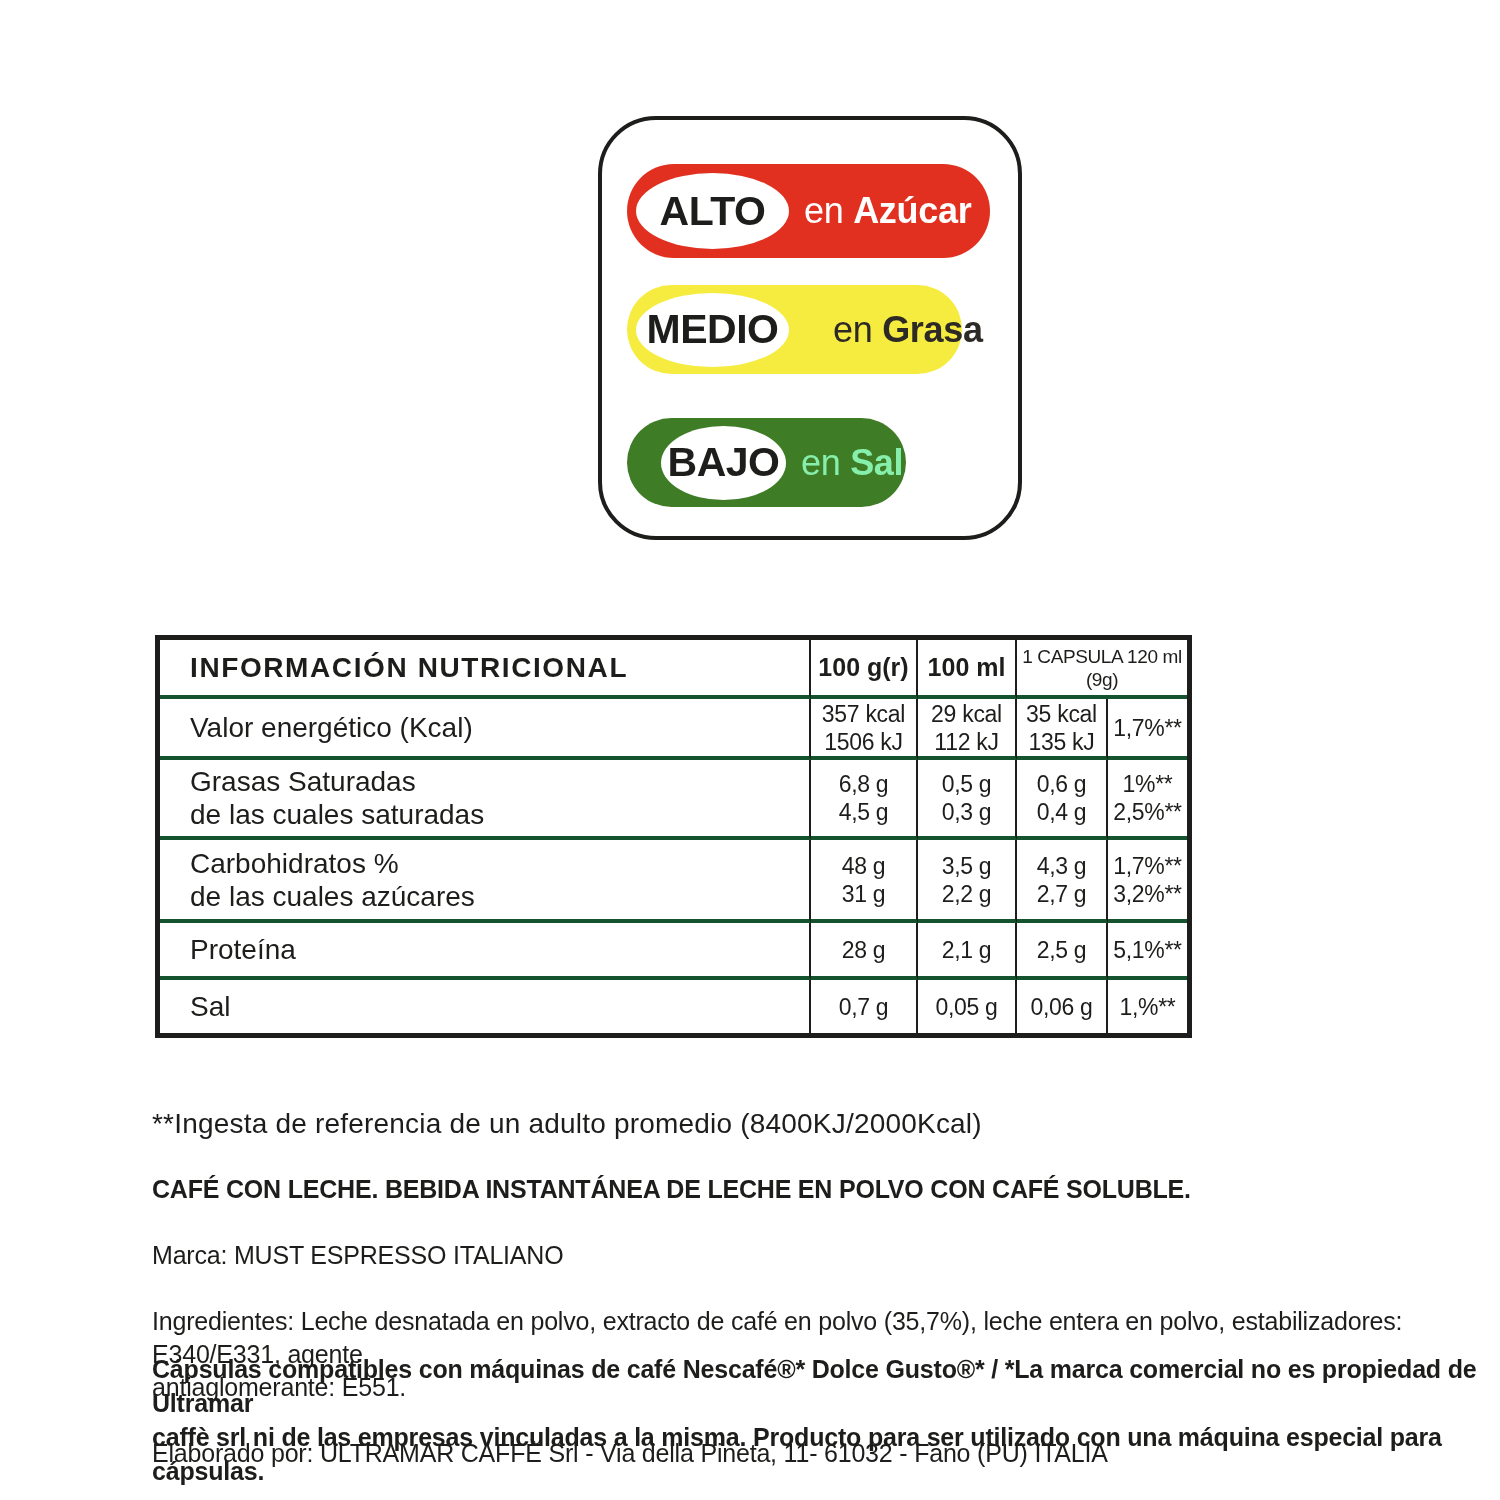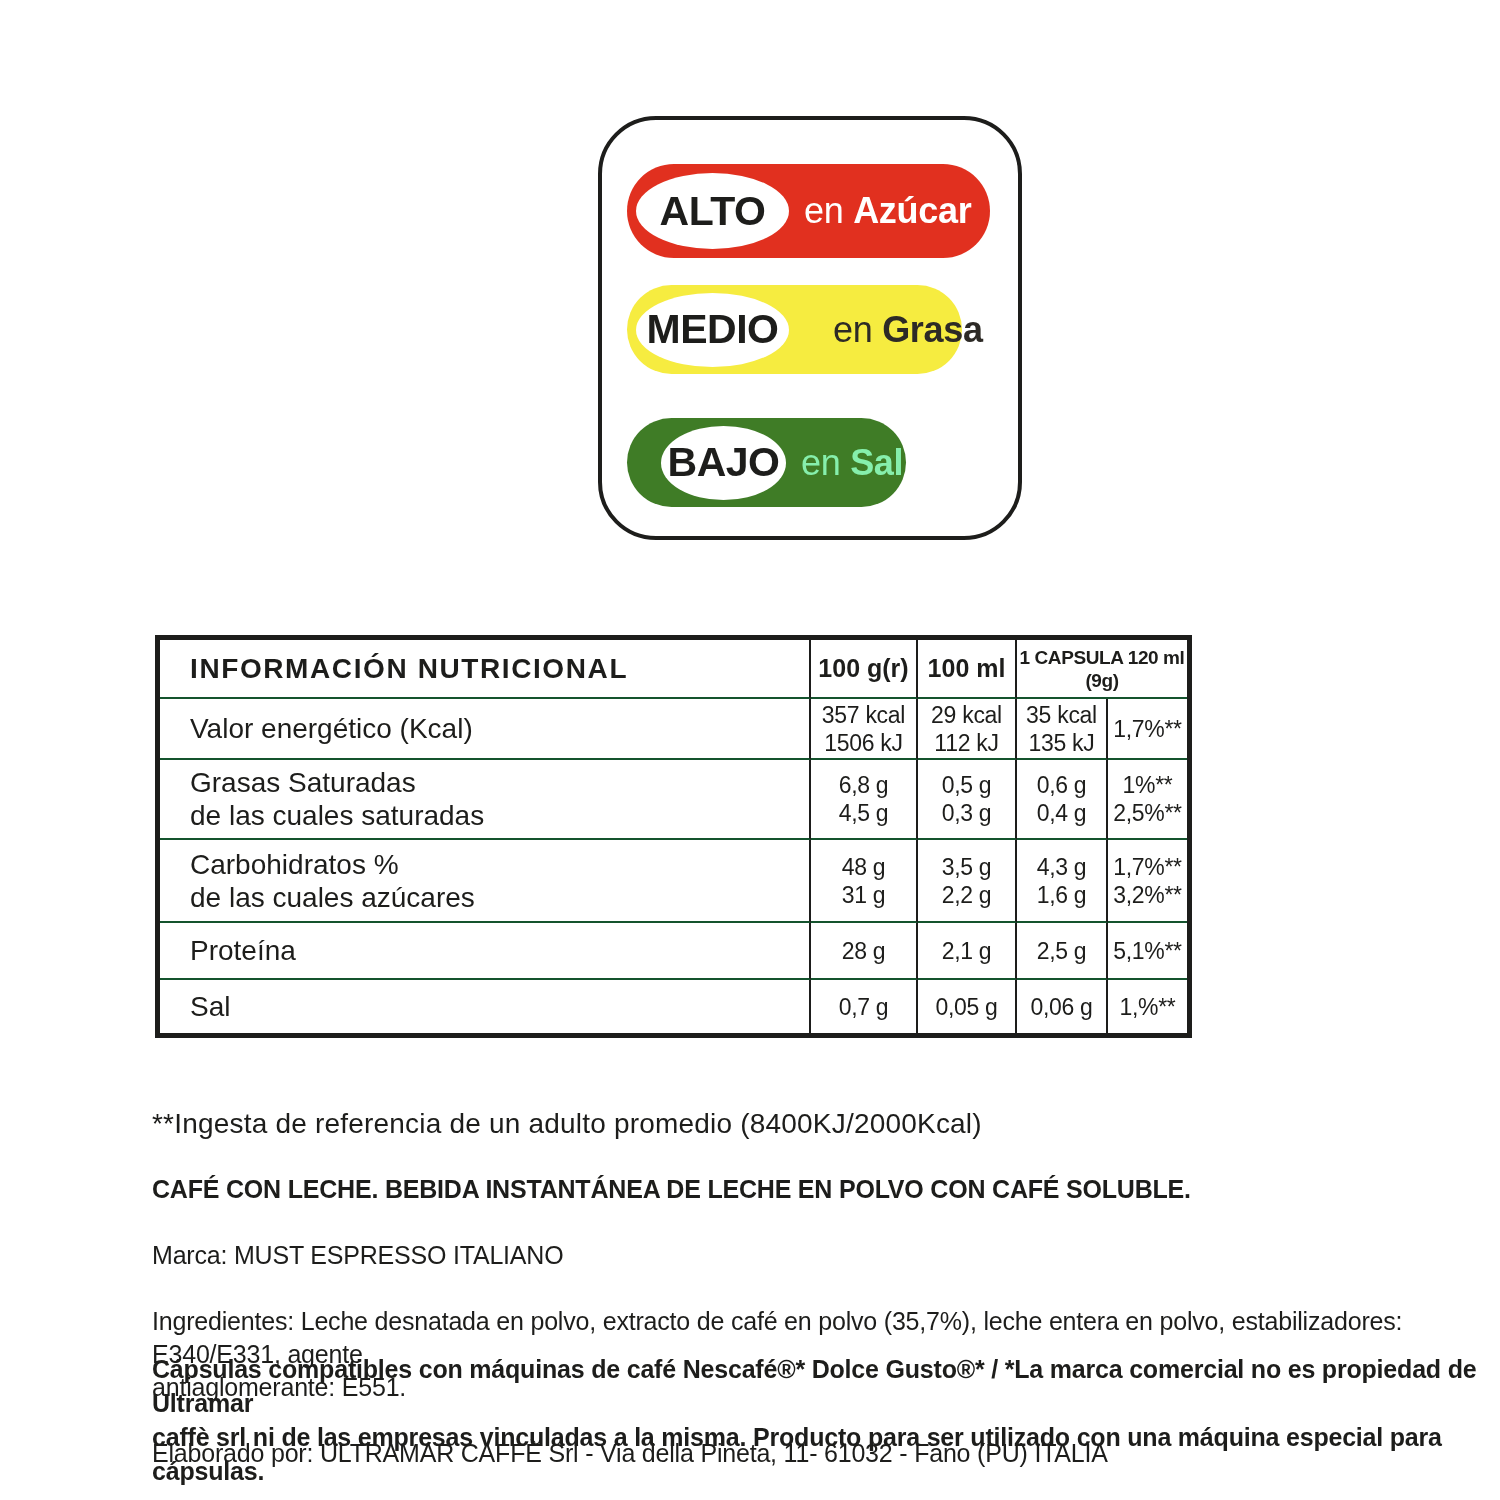--- a/index.html
+++ b/index.html
@@ -28,30 +28,30 @@
   .blabel .nut{font-weight:700;}
   
   .ntable{
     position:absolute;left:155px;top:635px;width:1037px;height:403px;
     border:5px solid #1d1d1b;box-sizing:border-box;background:#fff;
     display:grid;
     grid-template-columns:651px 107px 99px 91px 79px;
     grid-template-rows:59px 61px 80px 83px 57px 53px;
   }
   .c{
-    border-right:2px solid #1d1d1b;border-bottom:2px solid #14532d;box-sizing:border-box;
+    border-right:2px solid #1d1d1b;border-bottom:4px solid #14532d;box-sizing:border-box;
     display:flex;align-items:center;justify-content:center;text-align:center;
   }
   .c.nobr{border-right:none;}
   .c.nobb{border-bottom:none;}
   .rowlab{justify-content:flex-start;text-align:left;padding-left:30px;
           font-size:28px;line-height:33px;white-space:pre-line;}
   .title{font-weight:700;font-size:28px;letter-spacing:1.6px;}
   .hnum{font-weight:700;font-size:25px;}
-  .hcaps{font-weight:700;font-size:19px;line-height:23px;white-space:pre-line;
+  .hcaps{font-weight:400;font-size:19px;line-height:23px;white-space:pre-line;
          grid-column:4 / 6;letter-spacing:-0.4px;}
   .val{font-size:23px;line-height:28px;white-space:pre-line;letter-spacing:-0.3px;}
   
   .info{
     position:absolute;left:152px;top:1074px;width:1348px;
     font-size:25px;line-height:33px;letter-spacing:-0.2px;white-space:pre-line;
   }
   .footnote{margin:0 0 15px 0;font-size:28px;letter-spacing:0.2px;}
   .info p{margin:0;}
   .b{font-weight:700;}
@@ -122,21 +122,21 @@
     <div class="c val nobr">1%**
 2,5%**</div>
 
     <div class="c rowlab">Carbohidratos %
 de las cuales azúcares</div>
     <div class="c val">48 g
 31 g</div>
     <div class="c val">3,5 g
 2,2 g</div>
     <div class="c val">4,3 g
-1,6 g</div>
+2,7 g</div>
     <div class="c val nobr">1,7%**
 3,2%**</div>
 
     <div class="c rowlab">Proteína</div>
     <div class="c val">28 g</div>
     <div class="c val">2,1 g</div>
     <div class="c val">2,5 g</div>
     <div class="c val nobr">5,1%**</div>
 
     <div class="c rowlab nobb">Sal</div>

